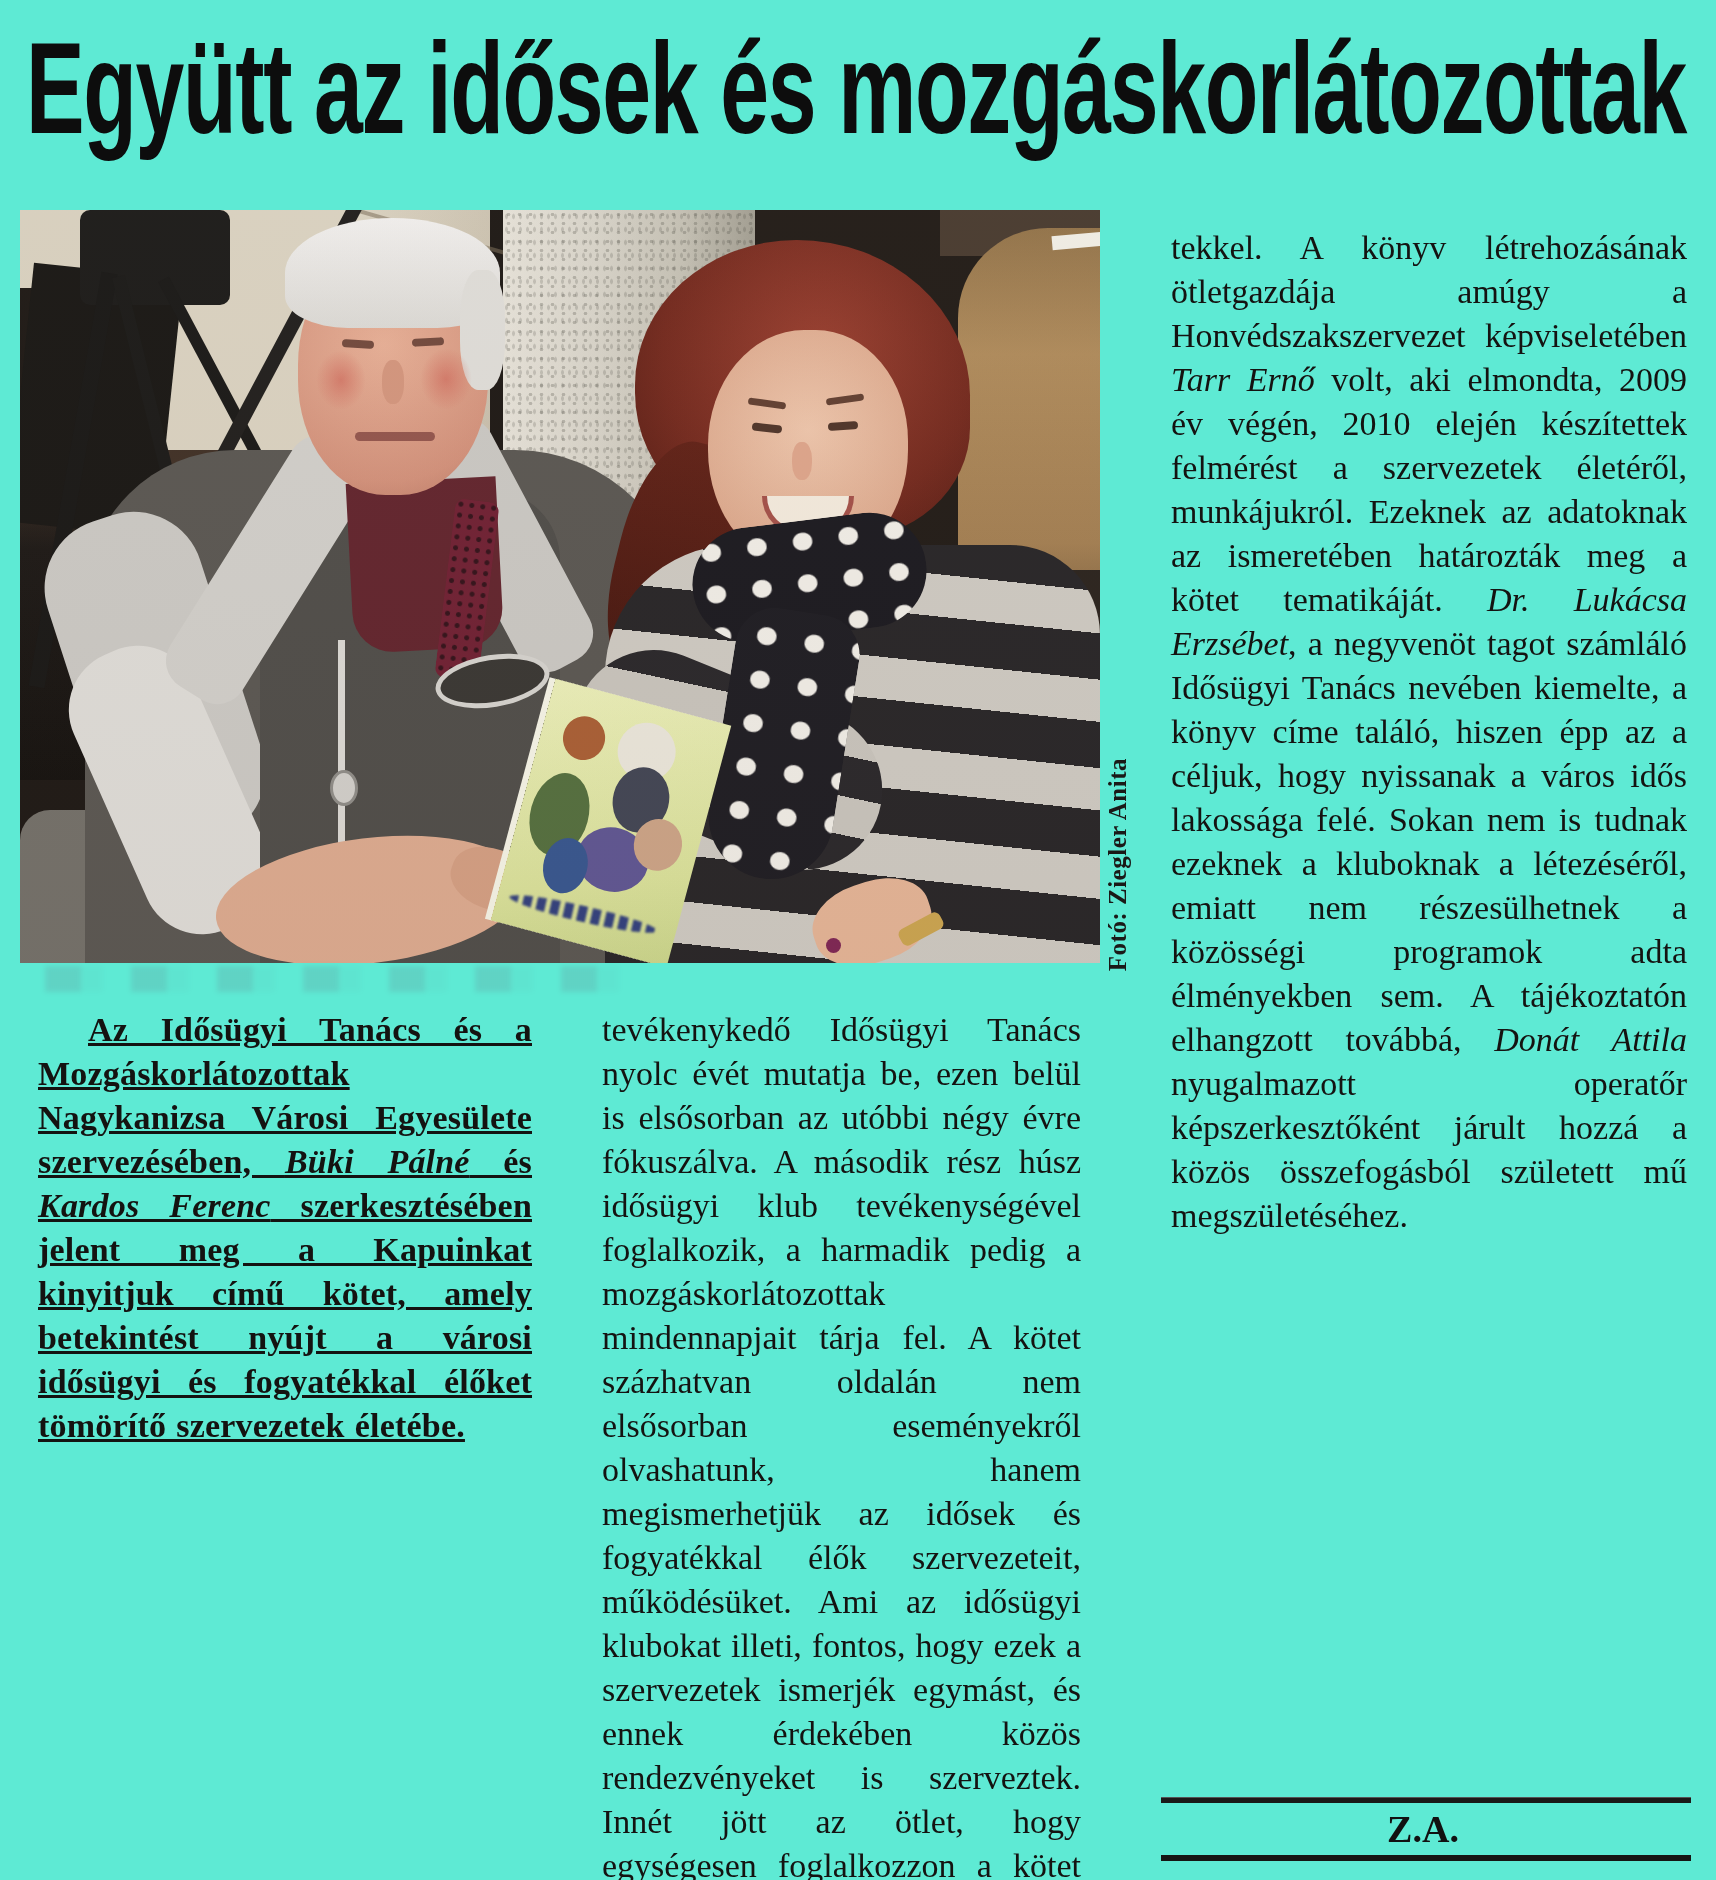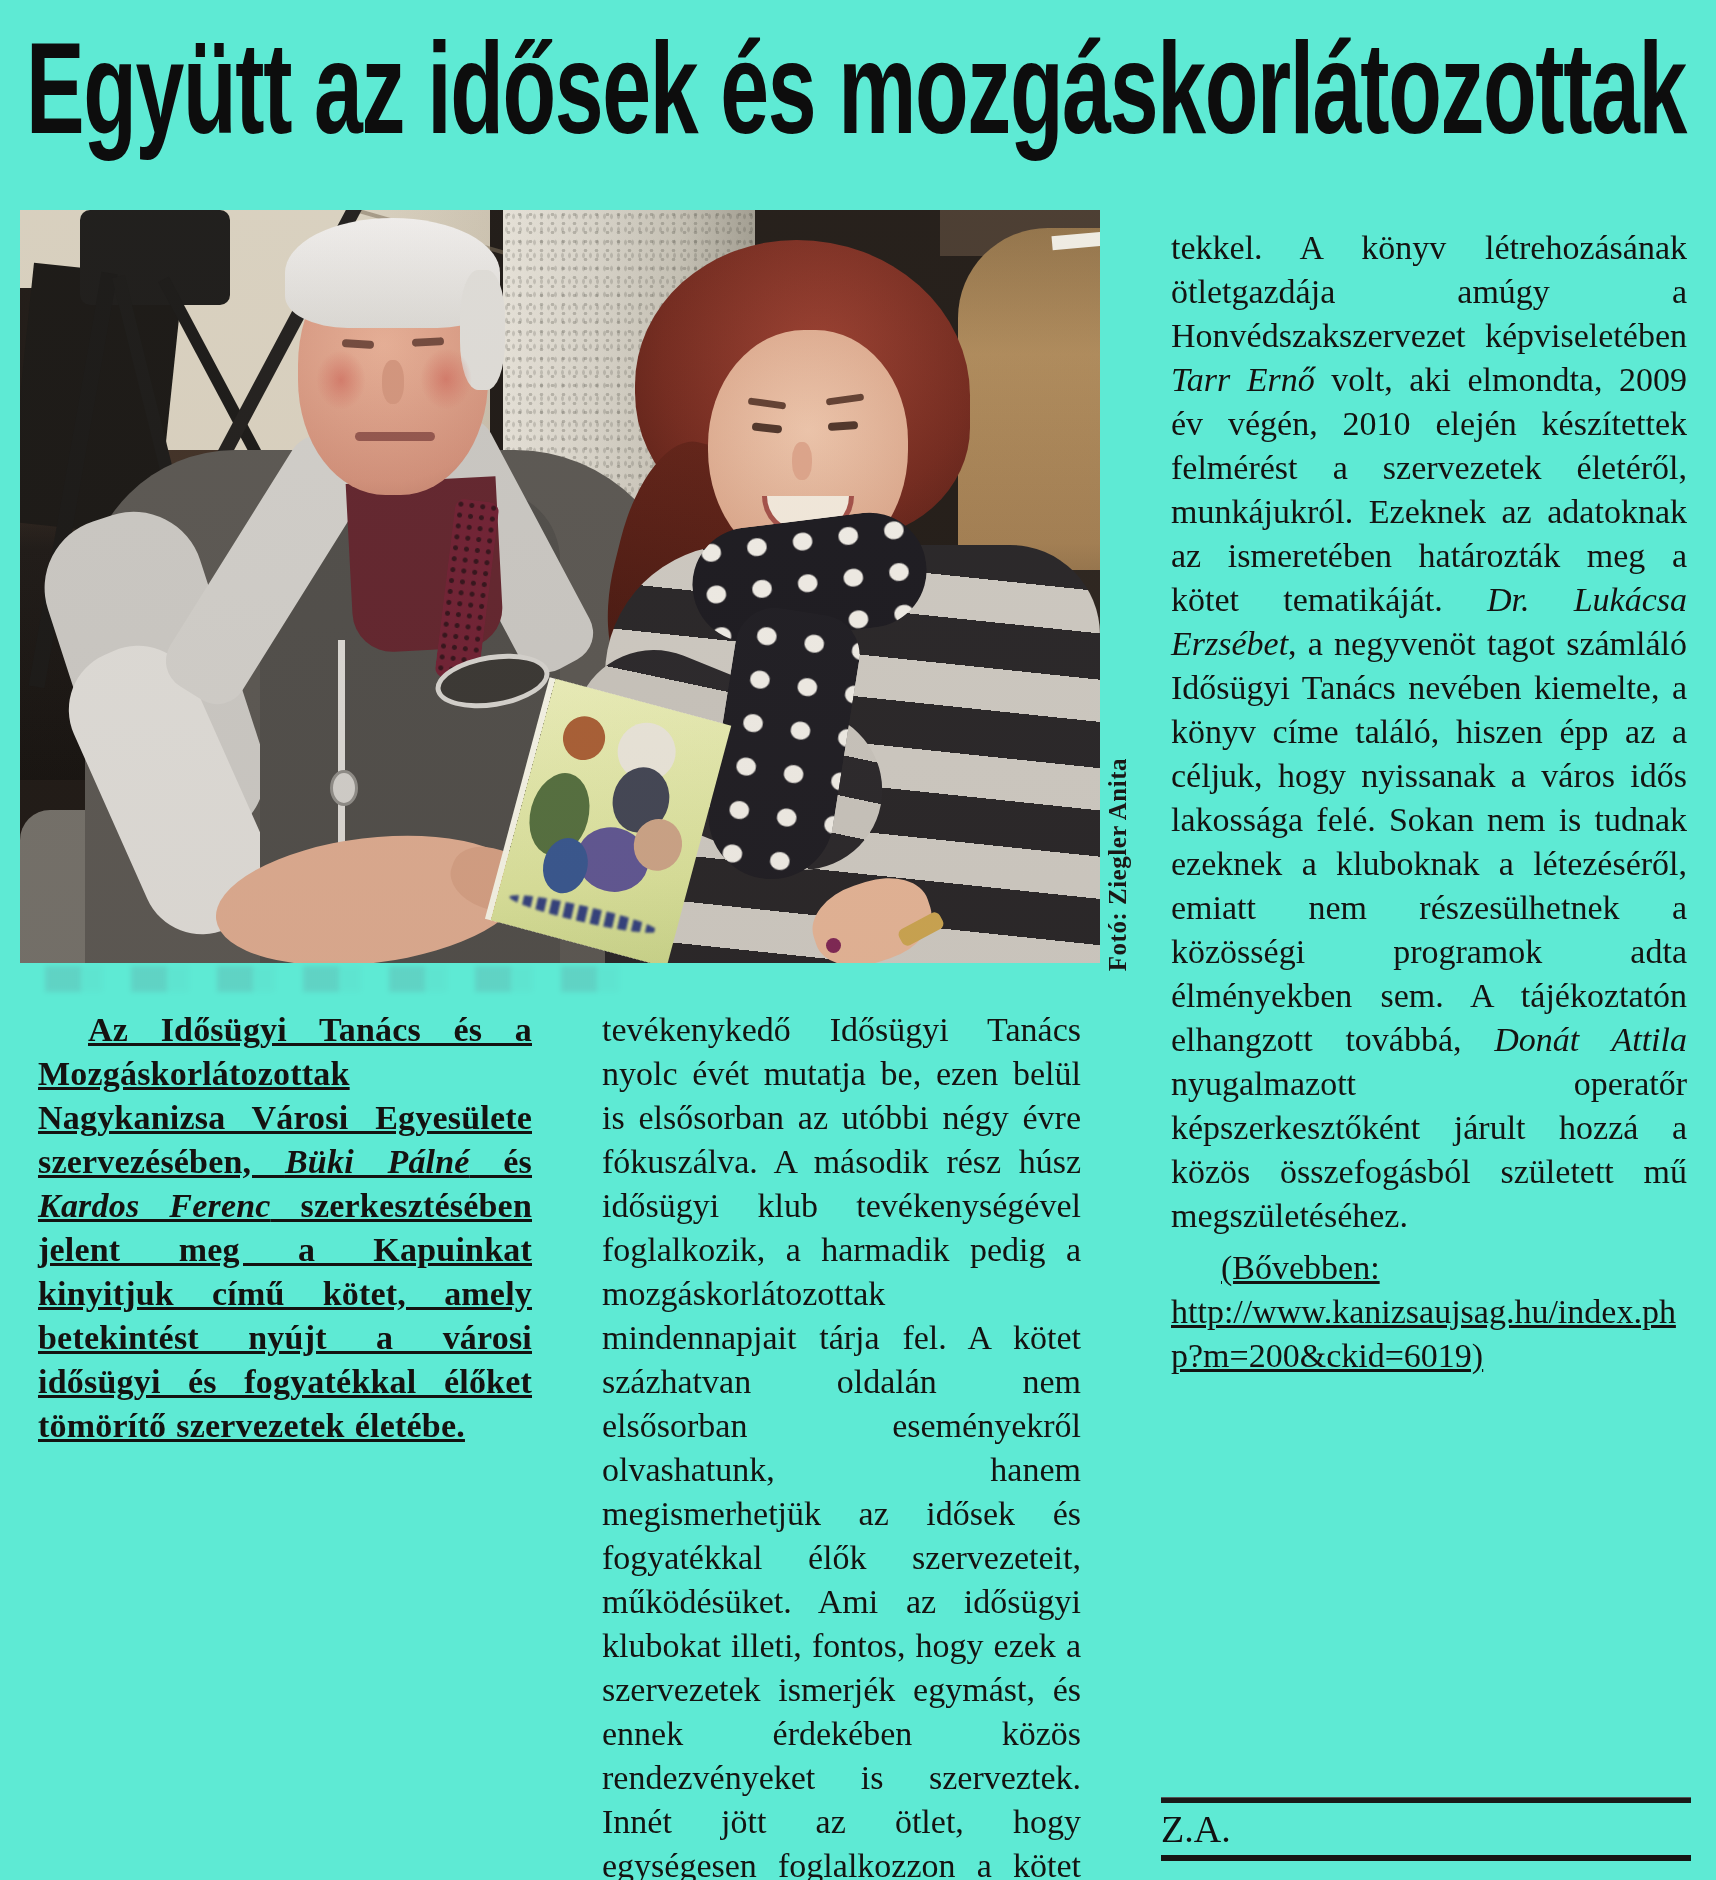--- a/index.html
+++ b/index.html
@@ -119,21 +119,21 @@
   .lead{font-weight:700;letter-spacing:.2px;}
   .indent{text-indent:50px;text-decoration:underline;}
   .gap{margin-top:48px !important;}
   .it{font-style:italic;}
   .urltext{overflow-wrap:anywhere;}
 
   
   .sig{position:absolute;left:1161px;top:1797px;width:530px;}
   .rule{height:5px;background:#1a1a18;border-top:1px solid #555;}
   .rule2{height:6px;background:#161614;}
-  .za{font-weight:400;font-size:38px;line-height:52px;text-align:left;padding-right:6px;
+  .za{font-weight:700;font-size:38px;line-height:52px;text-align:center;padding-right:6px;
       font-family:"Liberation Serif",serif;color:#111;}
 </style>
 </head>
 <body>
 
 <div class="page">
 
   <div class="headline">
     <span style="transform: scaleX(0.680886);">Együtt az idősek és mozgáskorlátozottak</span>
   </div>
@@ -220,21 +220,20 @@
   <div class="col" id="col1">
     <p class="lead indent"><span>Az Idősügyi Tanács és a Mozgáskorlátozottak Nagykanizsa Városi Egyesülete szervezésében, </span><span class="it">Büki Pálné</span><span> és </span><span class="it">Kardos Ferenc</span><span> szerkesztésében jelent meg a Kapuinkat kinyitjuk című kötet, amely betekintést nyújt a városi idősügyi és fogyatékkal élőket tömörítő szervezetek életébe.</span></p>
   </div>
 
   <div class="col" id="col2">
     <p>tevékenykedő Idősügyi Tanács nyolc évét mutatja be, ezen belül is elsősorban az utóbbi négy évre fókuszálva. A második rész húsz idősügyi klub tevékenységével foglalkozik, a harmadik pedig a mozgáskorlátozottak mindennapjait tárja fel. A kötet százhatvan oldalán nem elsősorban eseményekről olvashatunk, hanem megismerhetjük az idősek és fogyatékkal élők szervezeteit, működésüket. Ami az idősügyi klubokat illeti, fontos, hogy ezek a szervezetek ismerjék egymást, és ennek érdekében közös rendezvényeket is szerveztek. Innét jött az ötlet, hogy egységesen foglalkozzon a kötet ezekkel az egyesüle-</p>
   </div>
 
   <div class="col" id="col3">
     <p><span>tekkel. A könyv létrehozásának ötletgazdája amúgy a Honvédszakszervezet képviseletében </span><span class="it">Tarr Ernő</span><span> volt, aki elmondta, 2009 év végén, 2010 elején készítettek felmérést a szervezetek életéről, munkájukról. Ezeknek az adatoknak az ismeretében határozták meg a kötet tematikáját. </span><span class="it">Dr. Lukácsa Erzsébet</span><span>, a negyvenöt tagot számláló Idősügyi Tanács nevében kiemelte, a könyv címe találó, hiszen épp az a céljuk, hogy nyissanak a város idős lakossága felé. Sokan nem is tudnak ezeknek a kluboknak a létezéséről, emiatt nem részesülhetnek a közösségi programok adta élményekben sem. A tájékoztatón elhangzott továbbá, </span><span class="it">Donát Attila</span><span> nyugalmazott operatőr képszerkesztőként járult hozzá a közös összefogásból született mű megszületéséhez.</span></p>
-    <p class="indent urltext">(Bővebben: http://www.kanizsaujsag.hu/index.php?m=200&amp;ckid=6019)</p>
   </div>
 
   <div class="sig">
     <div class="rule"></div>
     <div class="za">Z.A.</div>
     <div class="rule2"></div>
   </div>
 
 </div>
 

